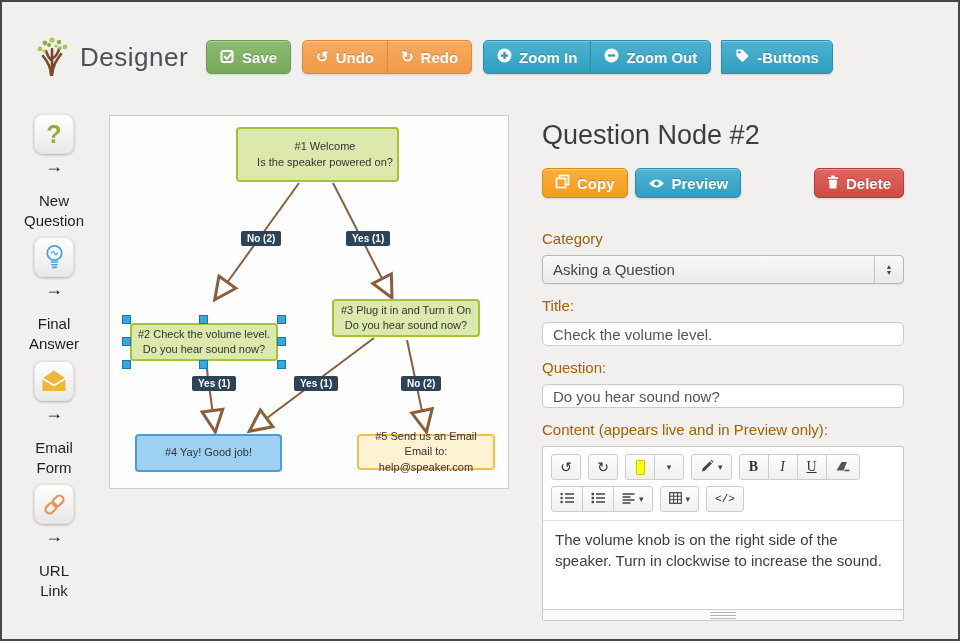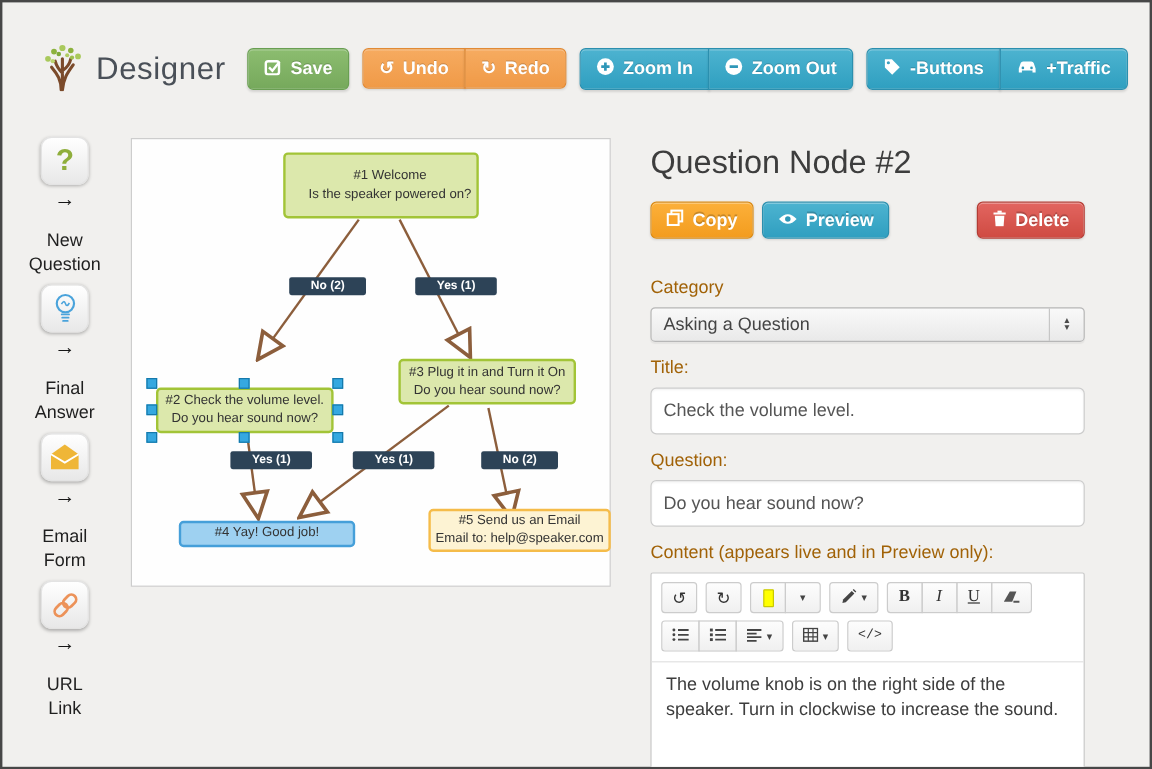--- a/index.html
+++ b/index.html
@@ -39,38 +39,38 @@
             background:#fefefe; border:1px solid #cdcdcd; }
   .edges { position:absolute; left:0; top:0; width:400px; height:374px; }
   .node { position:absolute; border-radius:4px; font-size:11px; line-height:1.4; color:#333;
           display:flex; flex-direction:column; align-items:center; justify-content:center;
           text-align:center; cursor:pointer; }
   .node-q { background:#dce8ac; border:2px solid #a2c437; }
   .node-a { background:#9ed1f1; border:2px solid #459fd9; }
   .node-e { background:#fdf3d3; border:2px solid #f5bc4a; }
   .handle { position:absolute; width:9px; height:9px; background:#35a8e0; border:1px solid #1579ab; }
   .edge-label { position:absolute; background:#2d4357; color:#fff; font-size:10px; font-weight:bold;
-                padding:2px 18px; border-radius:2px; cursor:pointer; white-space:nowrap; }
+                padding:2px 6px; border-radius:2px; cursor:pointer; white-space:nowrap; }
 
   
   .inspector { position:absolute; left:540px; top:112px; width:362px; }
   .insp-title { font-size:27px; font-weight:400; color:#3d3d3d; margin:6px 0 17px; }
   .btn-row { display:flex; margin-bottom:32px; }
   .btn-sm { padding:5px 12px; font-size:15px; }
   .btn-copy   { background:linear-gradient(#fcb03a,#f39c1e); border:1px solid #d98a14; margin-right:7px; }
   .btn-red    { background:linear-gradient(#e26560,#cf4b42); border:1px solid #b43c34; margin-left:auto; }
   .field-label { font-size:15px; color:#a16207; margin:13px 0 8px; }
   .select { display:flex; height:29px; border:1px solid #b7b7b7; border-radius:4px;
             background:linear-gradient(#f9f9f9,#e9e9e9); align-items:center; cursor:pointer;
             box-shadow:0 1px 1px rgba(0,0,0,.05); }
   .select-value { flex:1; padding:0 10px; font-size:15px; color:#444; }
   .select-spin { width:29px; align-self:stretch; border-left:1px solid #c6c6c6; display:flex;
                  flex-direction:column; align-items:center; justify-content:center; color:#4a4a4a; }
   .select-spin span { font-size:7px; line-height:6px; }
-  .text-input { width:100%; height:39px; border:1px solid #ccc; border-radius:5px; padding:0 10px;
+  .text-input { width:100%; height:24px; border:1px solid #ccc; border-radius:5px; padding:0 10px;
                 font-size:15px; color:#555; font-family:"Liberation Sans", sans-serif;
                 box-shadow:inset 0 1px 2px rgba(0,0,0,.06); background:#fff; }
   .editor { border:1px solid #c9c9c9; background:#fff; border-radius:2px; }
   .ed-toolbar { padding:7px 8px 2px; border-bottom:1px solid #e2e2e2; }
   .ed-row { display:flex; margin-bottom:6px; }
   .ed-grp { display:inline-flex; margin-right:7px; }
   .ed-btn { height:26px; min-width:30px; padding:0 8px; display:inline-flex; align-items:center;
             justify-content:center; gap:4px; background:linear-gradient(#fdfdfd,#f0f0f0);
             border:1px solid #ccc; color:#333; font-size:14px; cursor:pointer; }
   .ed-grp .ed-btn { border-radius:0; margin-left:-1px; }
@@ -157,30 +157,20 @@
     <span class="grp">
       <button class="btn btn-blue">
         <span>
           <svg width="15" height="15" viewBox="0 0 16 16">
               <path d="M1.5 1.5 h6.2 l7 7 L8 15.2 L1.5 8.7 Z" fill="#fff"></path>
               <circle cx="4.6" cy="4.6" r="1.4" fill="#3aa0c0"></circle>
             </svg>
         </span>
         <span>-Buttons</span>
       </button>
-      <button class="btn btn-blue">
-        <span>
-          <svg width="18" height="13" viewBox="0 0 18 13">
-              <path d="M2 8 L3.6 3.6 Q4.1 2.2 5.6 2.2 h6.8 Q13.9 2.2 14.4 3.6 L16 8 v3.4 h-2.6 v-1.6 H4.6 v1.6 H2 Z" fill="#fff"></path>
-              <circle cx="5.4" cy="7.6" r="1.1" fill="#2f97b8"></circle>
-              <circle cx="12.6" cy="7.6" r="1.1" fill="#2f97b8"></circle>
-            </svg>
-        </span>
-        <span>+Traffic</span>
-      </button>
     </span>
   </div>
 
   <div class="sidebar">
 
     <div class="tool" style="top:0;">
       <div class="tile">
         <span class="qmark">?</span>
       </div>
       <div class="tool-arrow">→</div>
@@ -266,25 +256,25 @@
       <span class="handle" style="left:-10px; bottom:-10px;"></span>
       <span class="handle" style="left:calc(50% - 5px); bottom:-10px;"></span>
       <span class="handle" style="right:-10px; bottom:-10px;"></span>
     </div>
 
     <div class="node node-q" style="left:222px; top:183px; width:148px; height:38px;">
       <div>#3 Plug it in and Turn it On</div>
       <div>Do you hear sound now?</div>
     </div>
 
-    <div class="node node-a" style="left:39px; top:318px; width:147px; height:22px;text-align:center;">
+    <div class="node node-a" style="left:25px; top:318px; width:147px; height:38px;text-align:center;">
       <div>#4 Yay! Good job!</div>
     </div>
 
-    <div class="node node-e" style="left:247px; top:308px; width:152px; height:36px;">
+    <div class="node node-e" style="left:247px; top:318px; width:138px; height:36px;">
       <div>#5 Send us an Email</div>
       <div>Email to: help@speaker.com</div>
     </div>
 
     <div class="edge-label" style="left:131px; top:115px;">No (2)</div>
     <div class="edge-label" style="left:236px; top:115px;">Yes (1)</div>
     <div class="edge-label" style="left:82px;  top:260px;">Yes (1)</div>
     <div class="edge-label" style="left:184px; top:260px;">Yes (1)</div>
     <div class="edge-label" style="left:291px; top:260px;">No (2)</div>
   </div>

